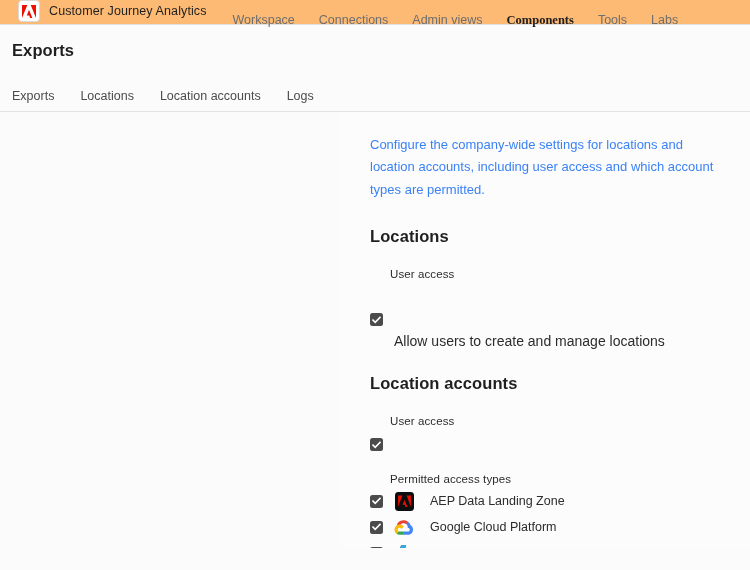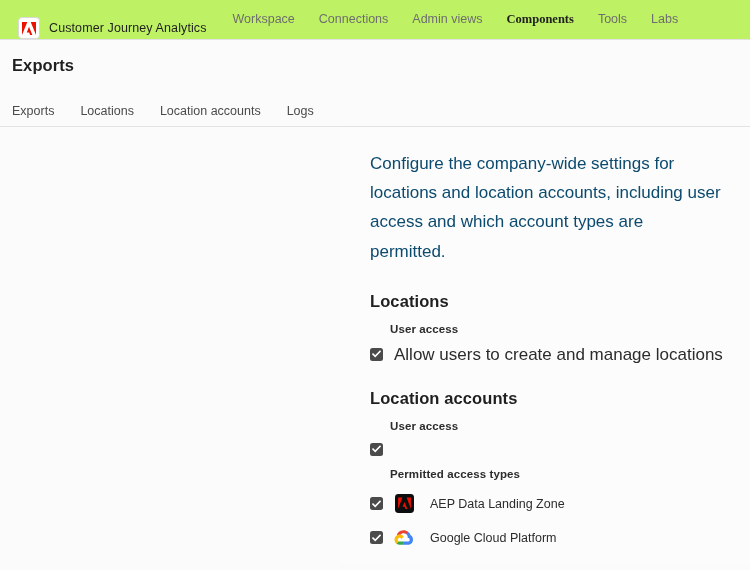--- a/index.html
+++ b/index.html
@@ -12,25 +12,25 @@
 
   body {
     font-family: "Liberation Sans", sans-serif;
     background: #fbfbfb;
     color: #2c2c2c;
     -webkit-font-smoothing: antialiased;
   }
 
   
   .app-header {
-    height: 40px;
-    background: #bef264;
+    height: 25px;
+    background: #fdba74;
     border-bottom: 1px solid #e1e1e1;
     display: flex;
-    align-items: flex-end;
+    align-items: flex-start;
     padding: 0 0 0 18px;
   }
 
   .brand {
     display: flex;
     align-items: center;
     gap: 9px;
     margin-right: 26px;
   }
 
@@ -138,39 +138,39 @@
   }
 
   .content-panel {
     flex: 1 1 auto;
     background: #fcfcfc;
     padding: 22px 20px 0 30px;
     overflow: hidden;
   }
 
   .intro-text {
-    font-size: 17px;
+    font-size: 13px;
     line-height: 1.72;
-    color: #0c4a6e;
+    color: #3b82f6;
     max-width: 352px;
   }
 
   .section-heading {
     font-size: 16.5px;
     font-weight: bold;
     color: #1f1f1f;
     margin-top: 26px;
     letter-spacing: 0.1px;
   }
 
   .sub-label {
     font-size: 11.5px;
-    font-weight: bold;
+    font-weight: normal;
     color: #2c2c2c;
-    margin-top: 12px;
+    margin-top: 22px;
     letter-spacing: 0.1px;
     padding-left: 20px;
   }
 
   
   .check-row {
     display: flex;
     align-items: center;
     gap: 11px;
     margin-top: 11px;
@@ -183,32 +183,33 @@
     flex: 0 0 13px;
     border-radius: 2.5px;
     background: #4b4b4b;
     display: flex;
     align-items: center;
     justify-content: center;
   }
   .checkbox svg { display: block; }
 
   .check-label {
-    font-size: 17px;
+    font-size: 14px;
     color: #2c2c2c;
     white-space: nowrap;
     line-height: 1;
+    margin-top: 43px;
   }
 
   
   .acct-row {
     display: flex;
     align-items: center;
     gap: 11px;
-    margin-top: 14px;
+    margin-top: 6px;
     cursor: pointer;
   }
   .acct-row:first-of-type { margin-top: 12px; }
 
   .svc-icon {
     width: 20px;
     height: 20px;
     flex: 0 0 20px;
     display: flex;
     align-items: center;

